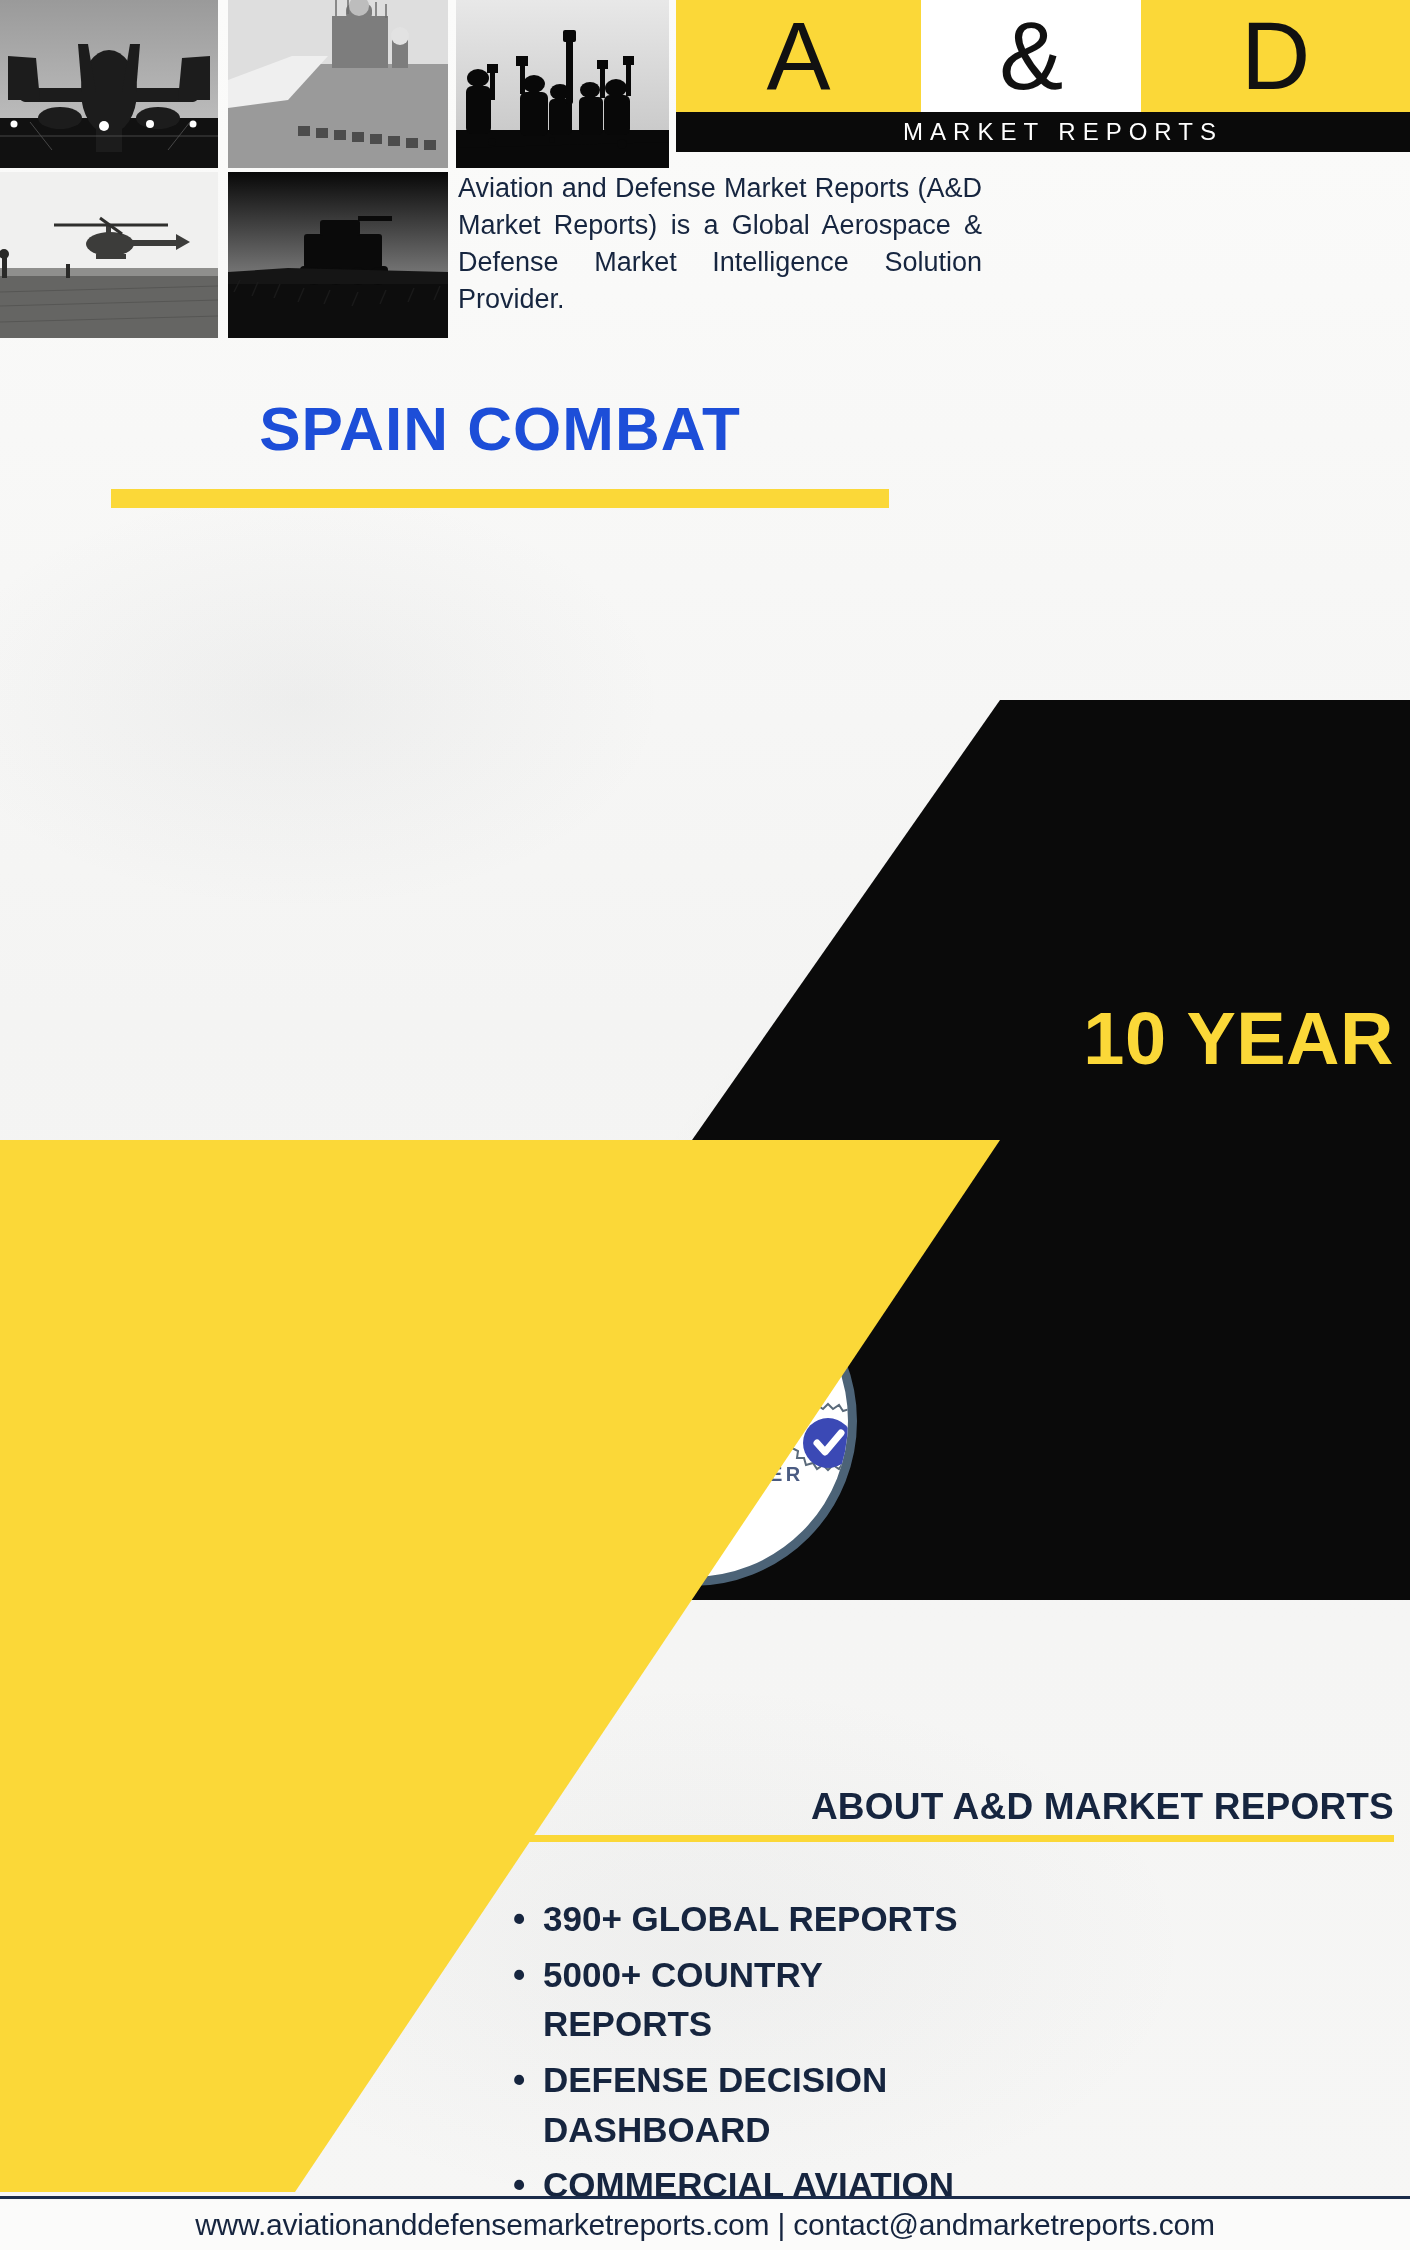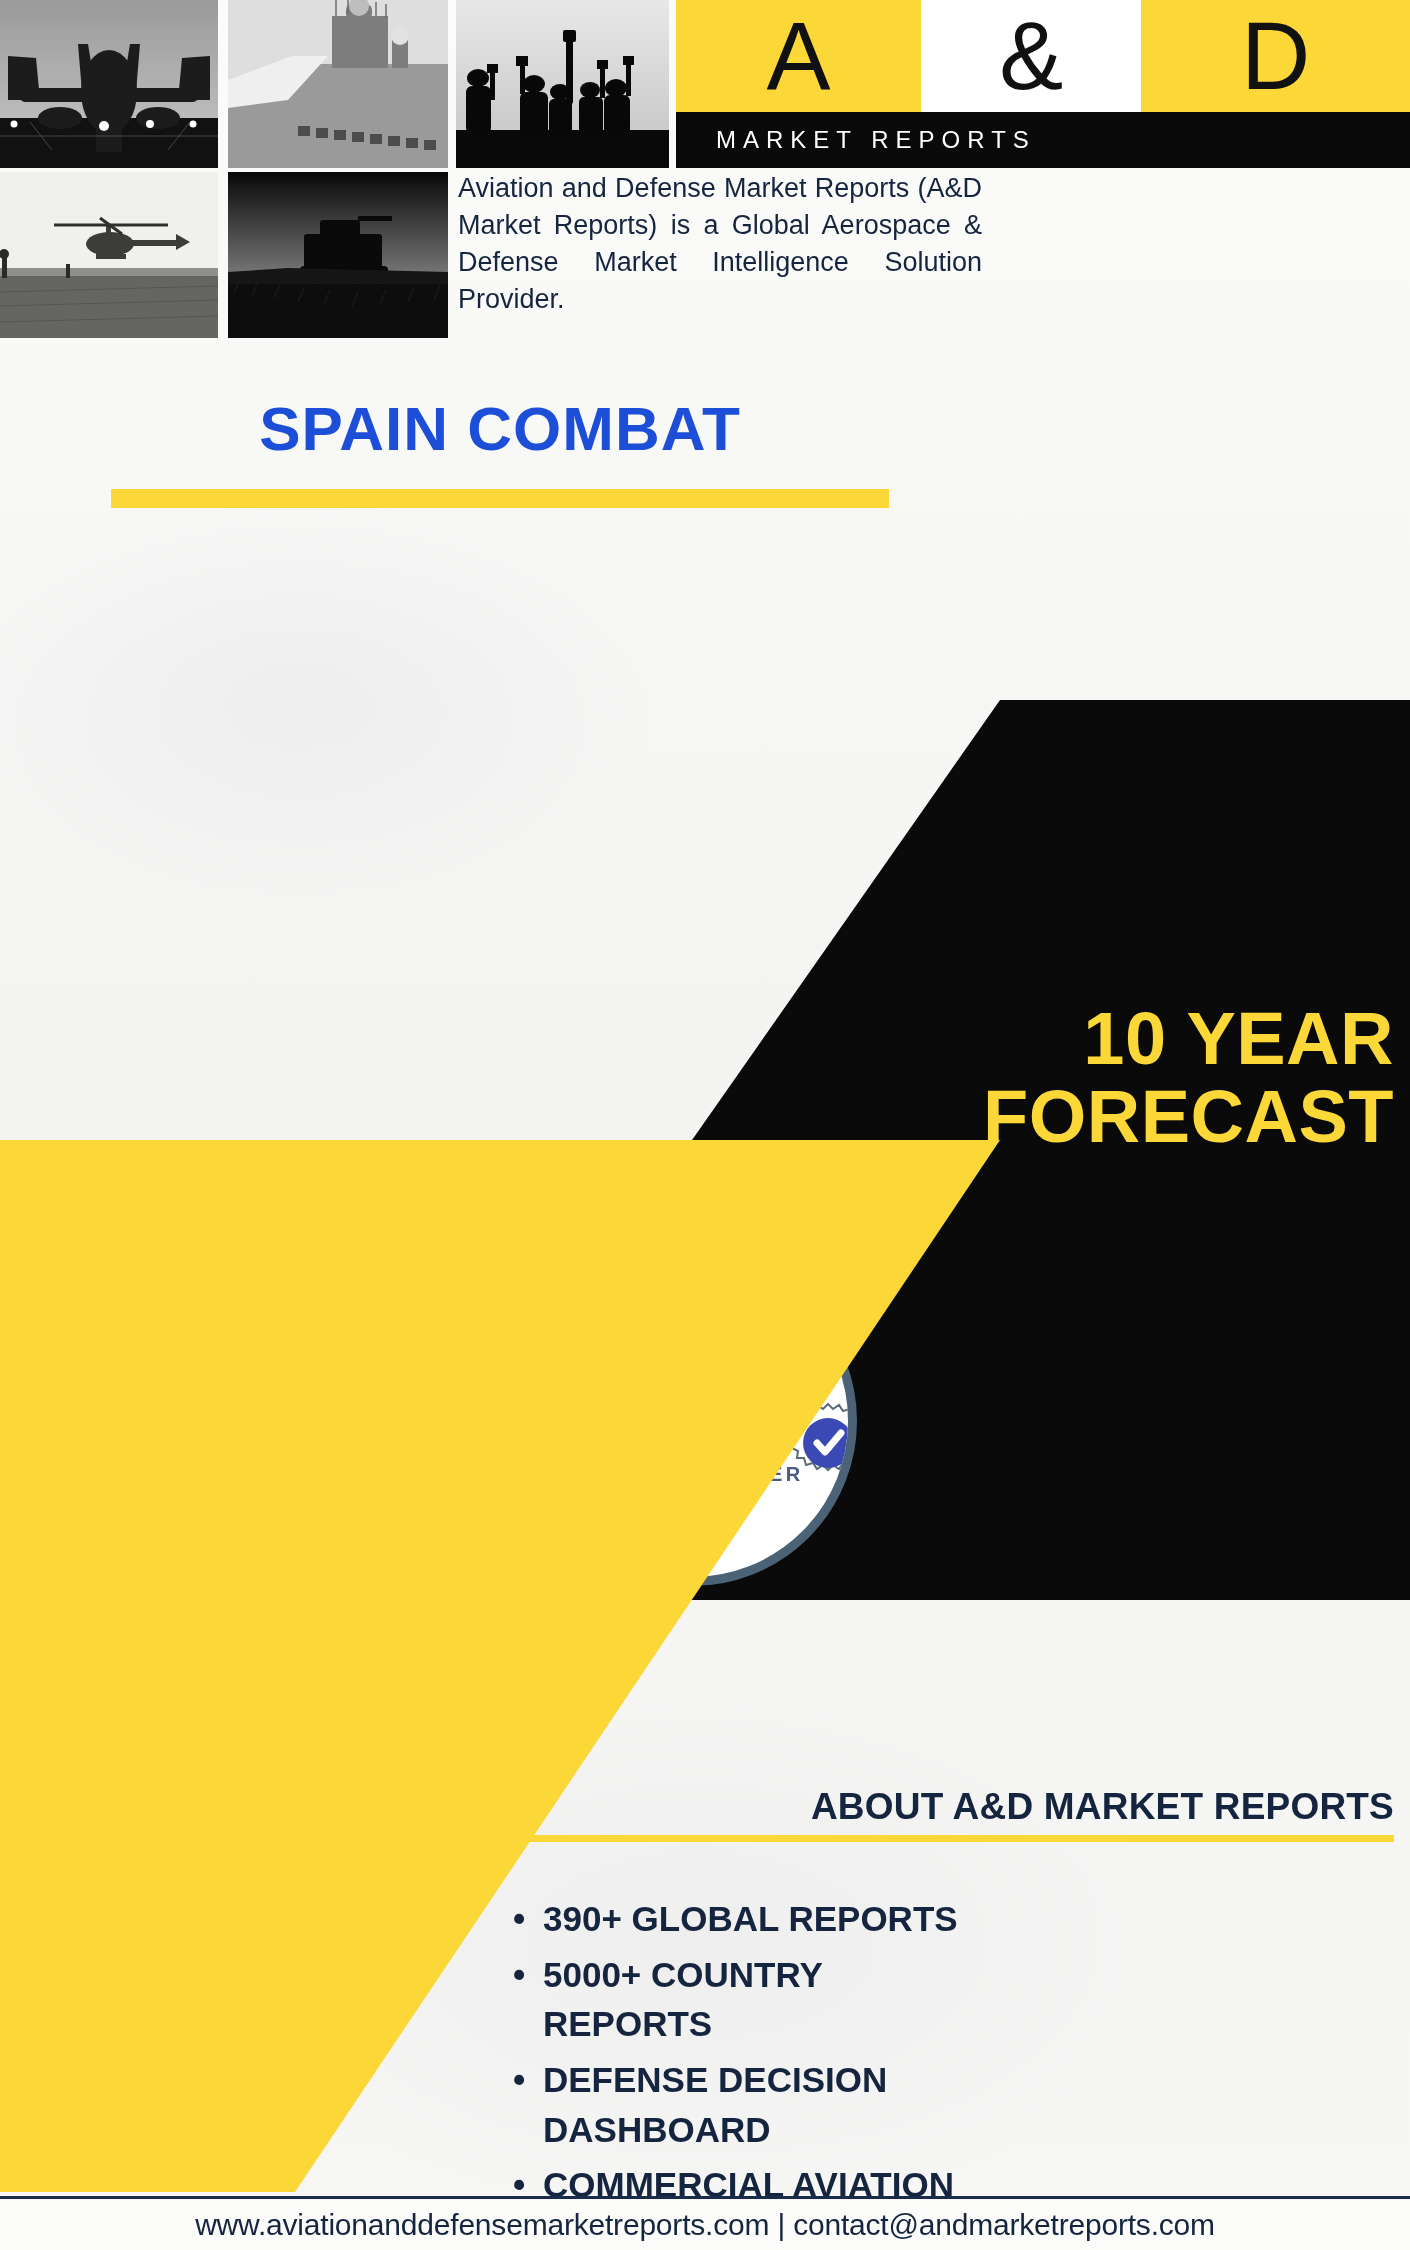--- a/index.html
+++ b/index.html
@@ -41,22 +41,22 @@
   .logo-top { display:flex; height:112px; width:100%; }
   .logo-cell { display:flex; align-items:center; justify-content:center; }
   .logo-a { flex:0 0 33.4%; background:#FBD838; }
   .logo-amp { flex:0 0 30%; background:#ffffff; }
   .logo-d { flex:1 1 auto; background:#FBD838; }
   .logo-letter {
     font-family:"Liberation Sans", sans-serif;
     font-weight:400; font-size:96px; color:#111111; line-height:1;
   }
   .logo-bar {
-    height:56px; background:#0a0a0a;
-    display:flex; align-items:center; padding-left:40px;
+    height:40px; background:#0a0a0a;
+    display:flex; align-items:center; justify-content:center;padding-left:40px;
   }
   .logo-bar span {
     color:#ffffff; font-size:24px; letter-spacing:7px; font-weight:400;
   }
 
   
   .intro {
     position:absolute; left:458px; top:170px; width:524px;
     font-size:27px; line-height:1.37; color:#16253f;
     text-align:justify;
@@ -383,21 +383,20 @@
     <div class="logo-bar">
       <span>MARKET REPORTS</span>
     </div>
   </div>
 
   <div class="intro">Aviation and Defense Market Reports (A&amp;D Market Reports) is a Global Aerospace &amp; Defense Market Intelligence Solution Provider.</div>
 
   <div class="black-diag"></div>
   <div class="forecast">
     <div>10 YEAR</div>
-    <div>FORECAST</div>
   </div>
 
   <div class="title-wrap">
     <div class="title-line one">SPAIN COMBAT</div>
     <div class="title-rule"></div>
   </div>
 
 
   <div class="by-list">
     <div>BY REGION</div>

